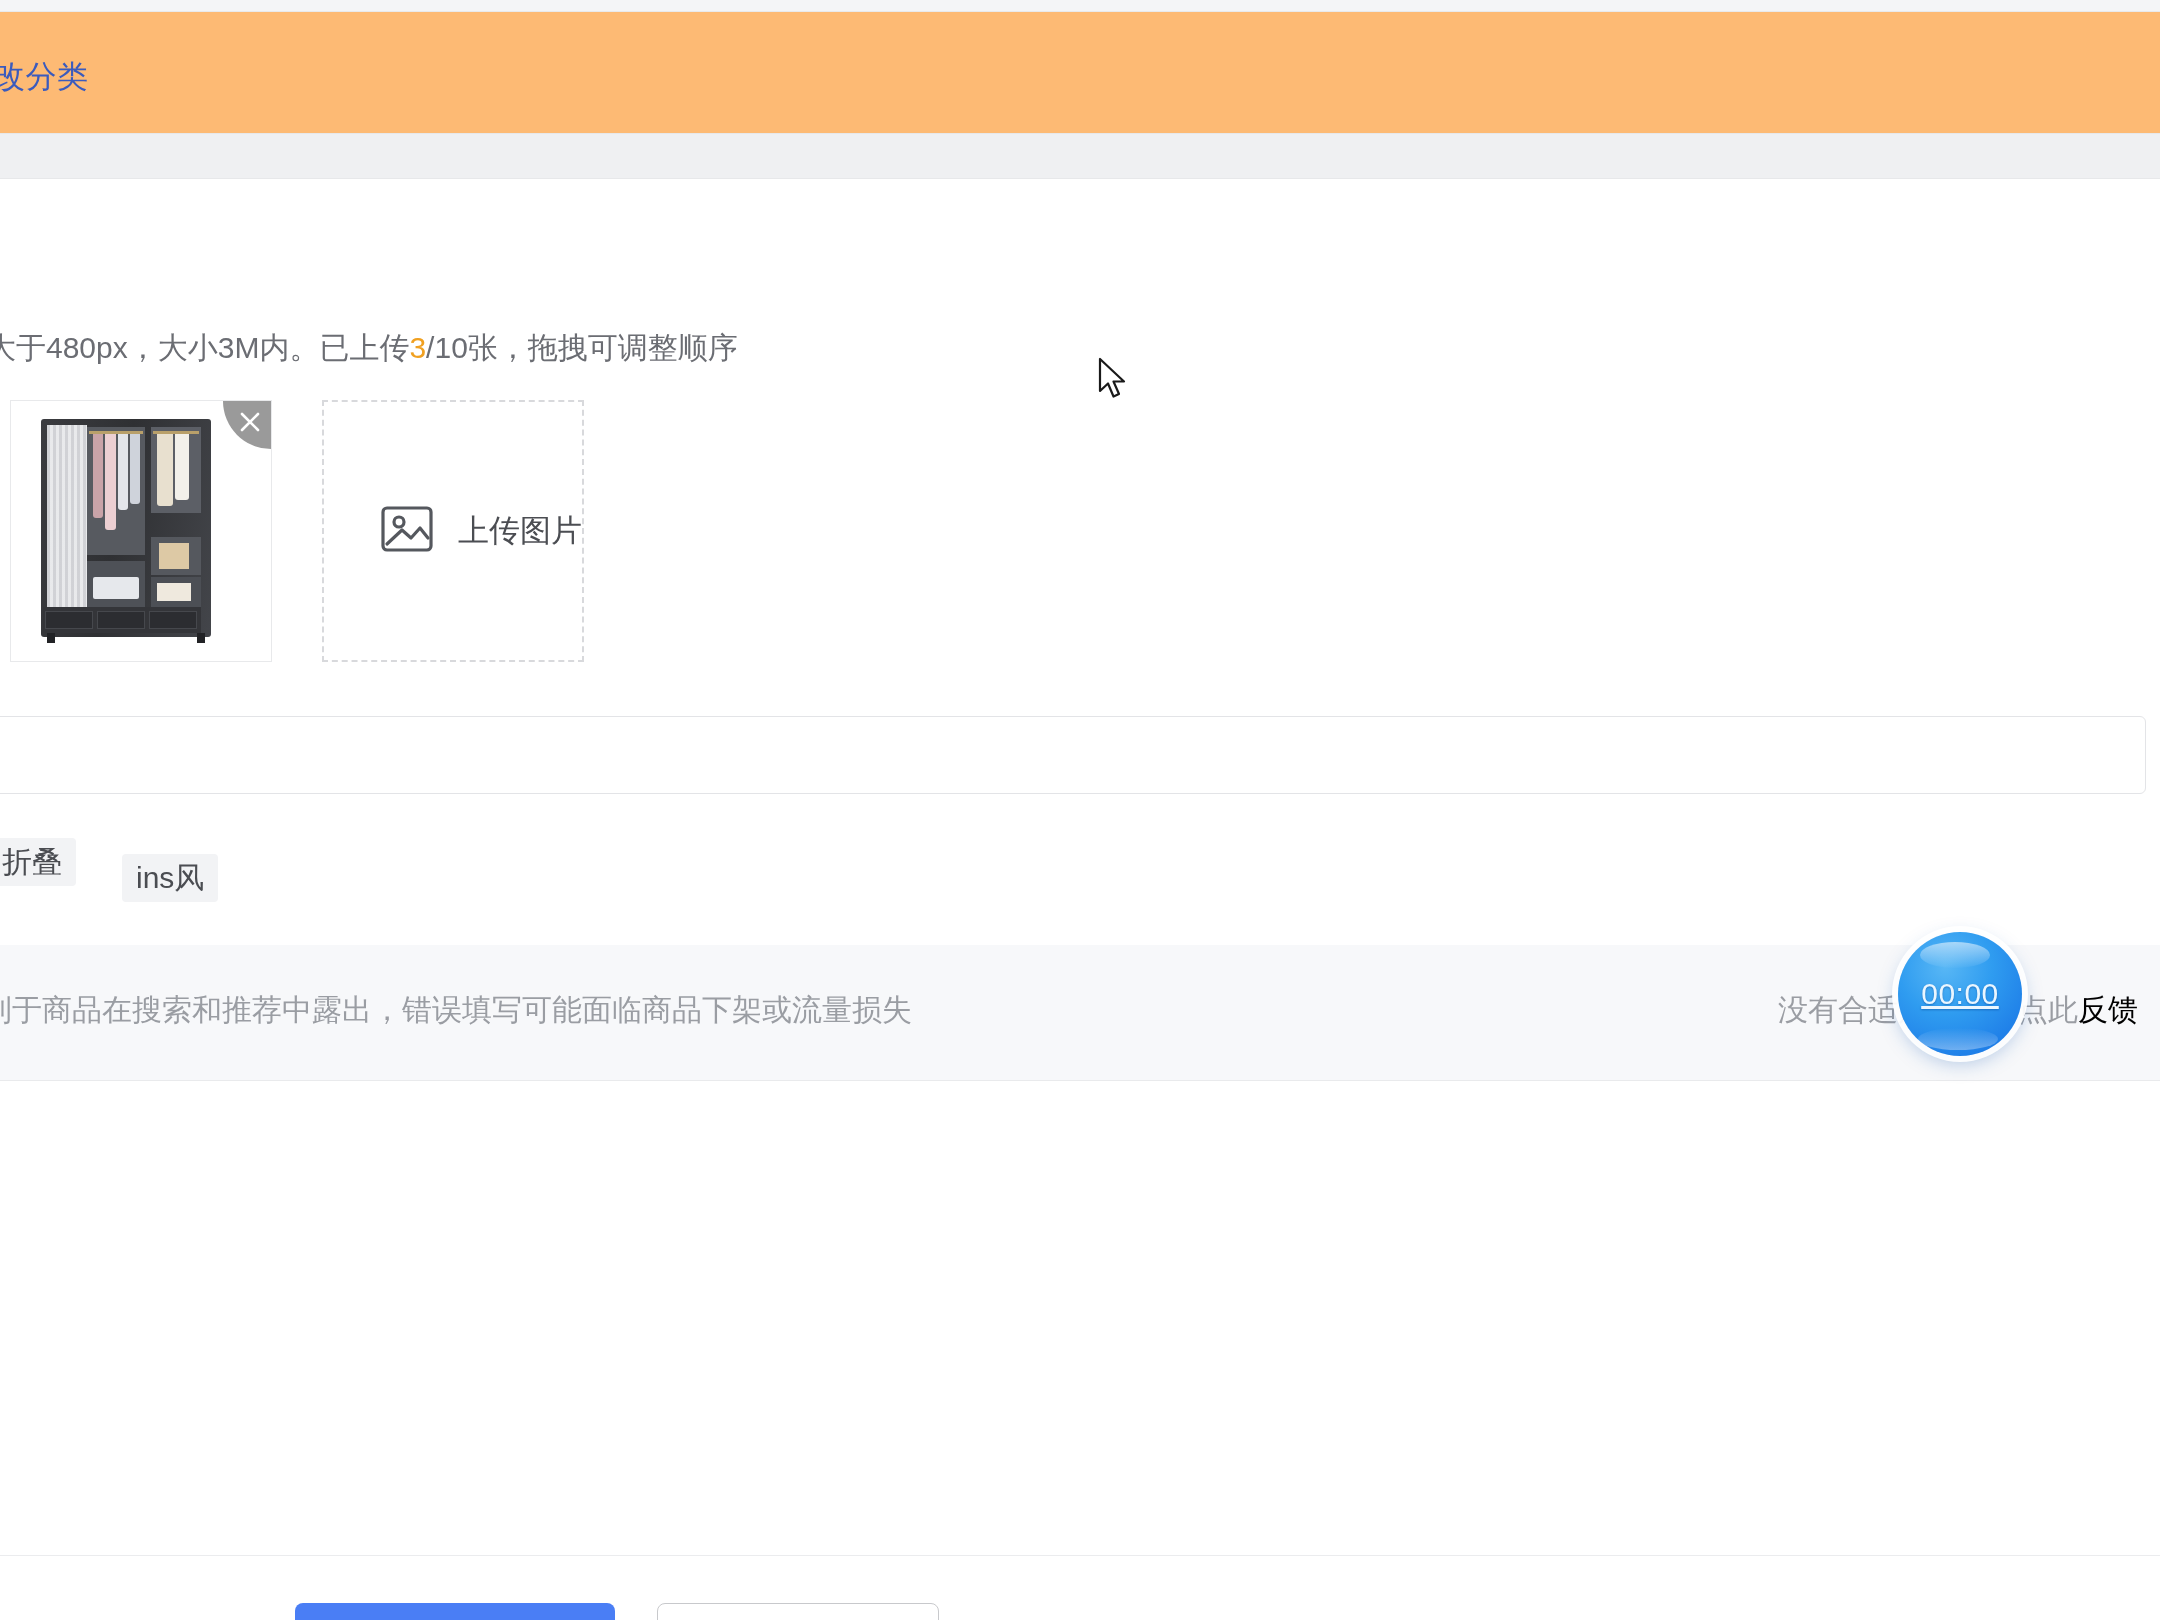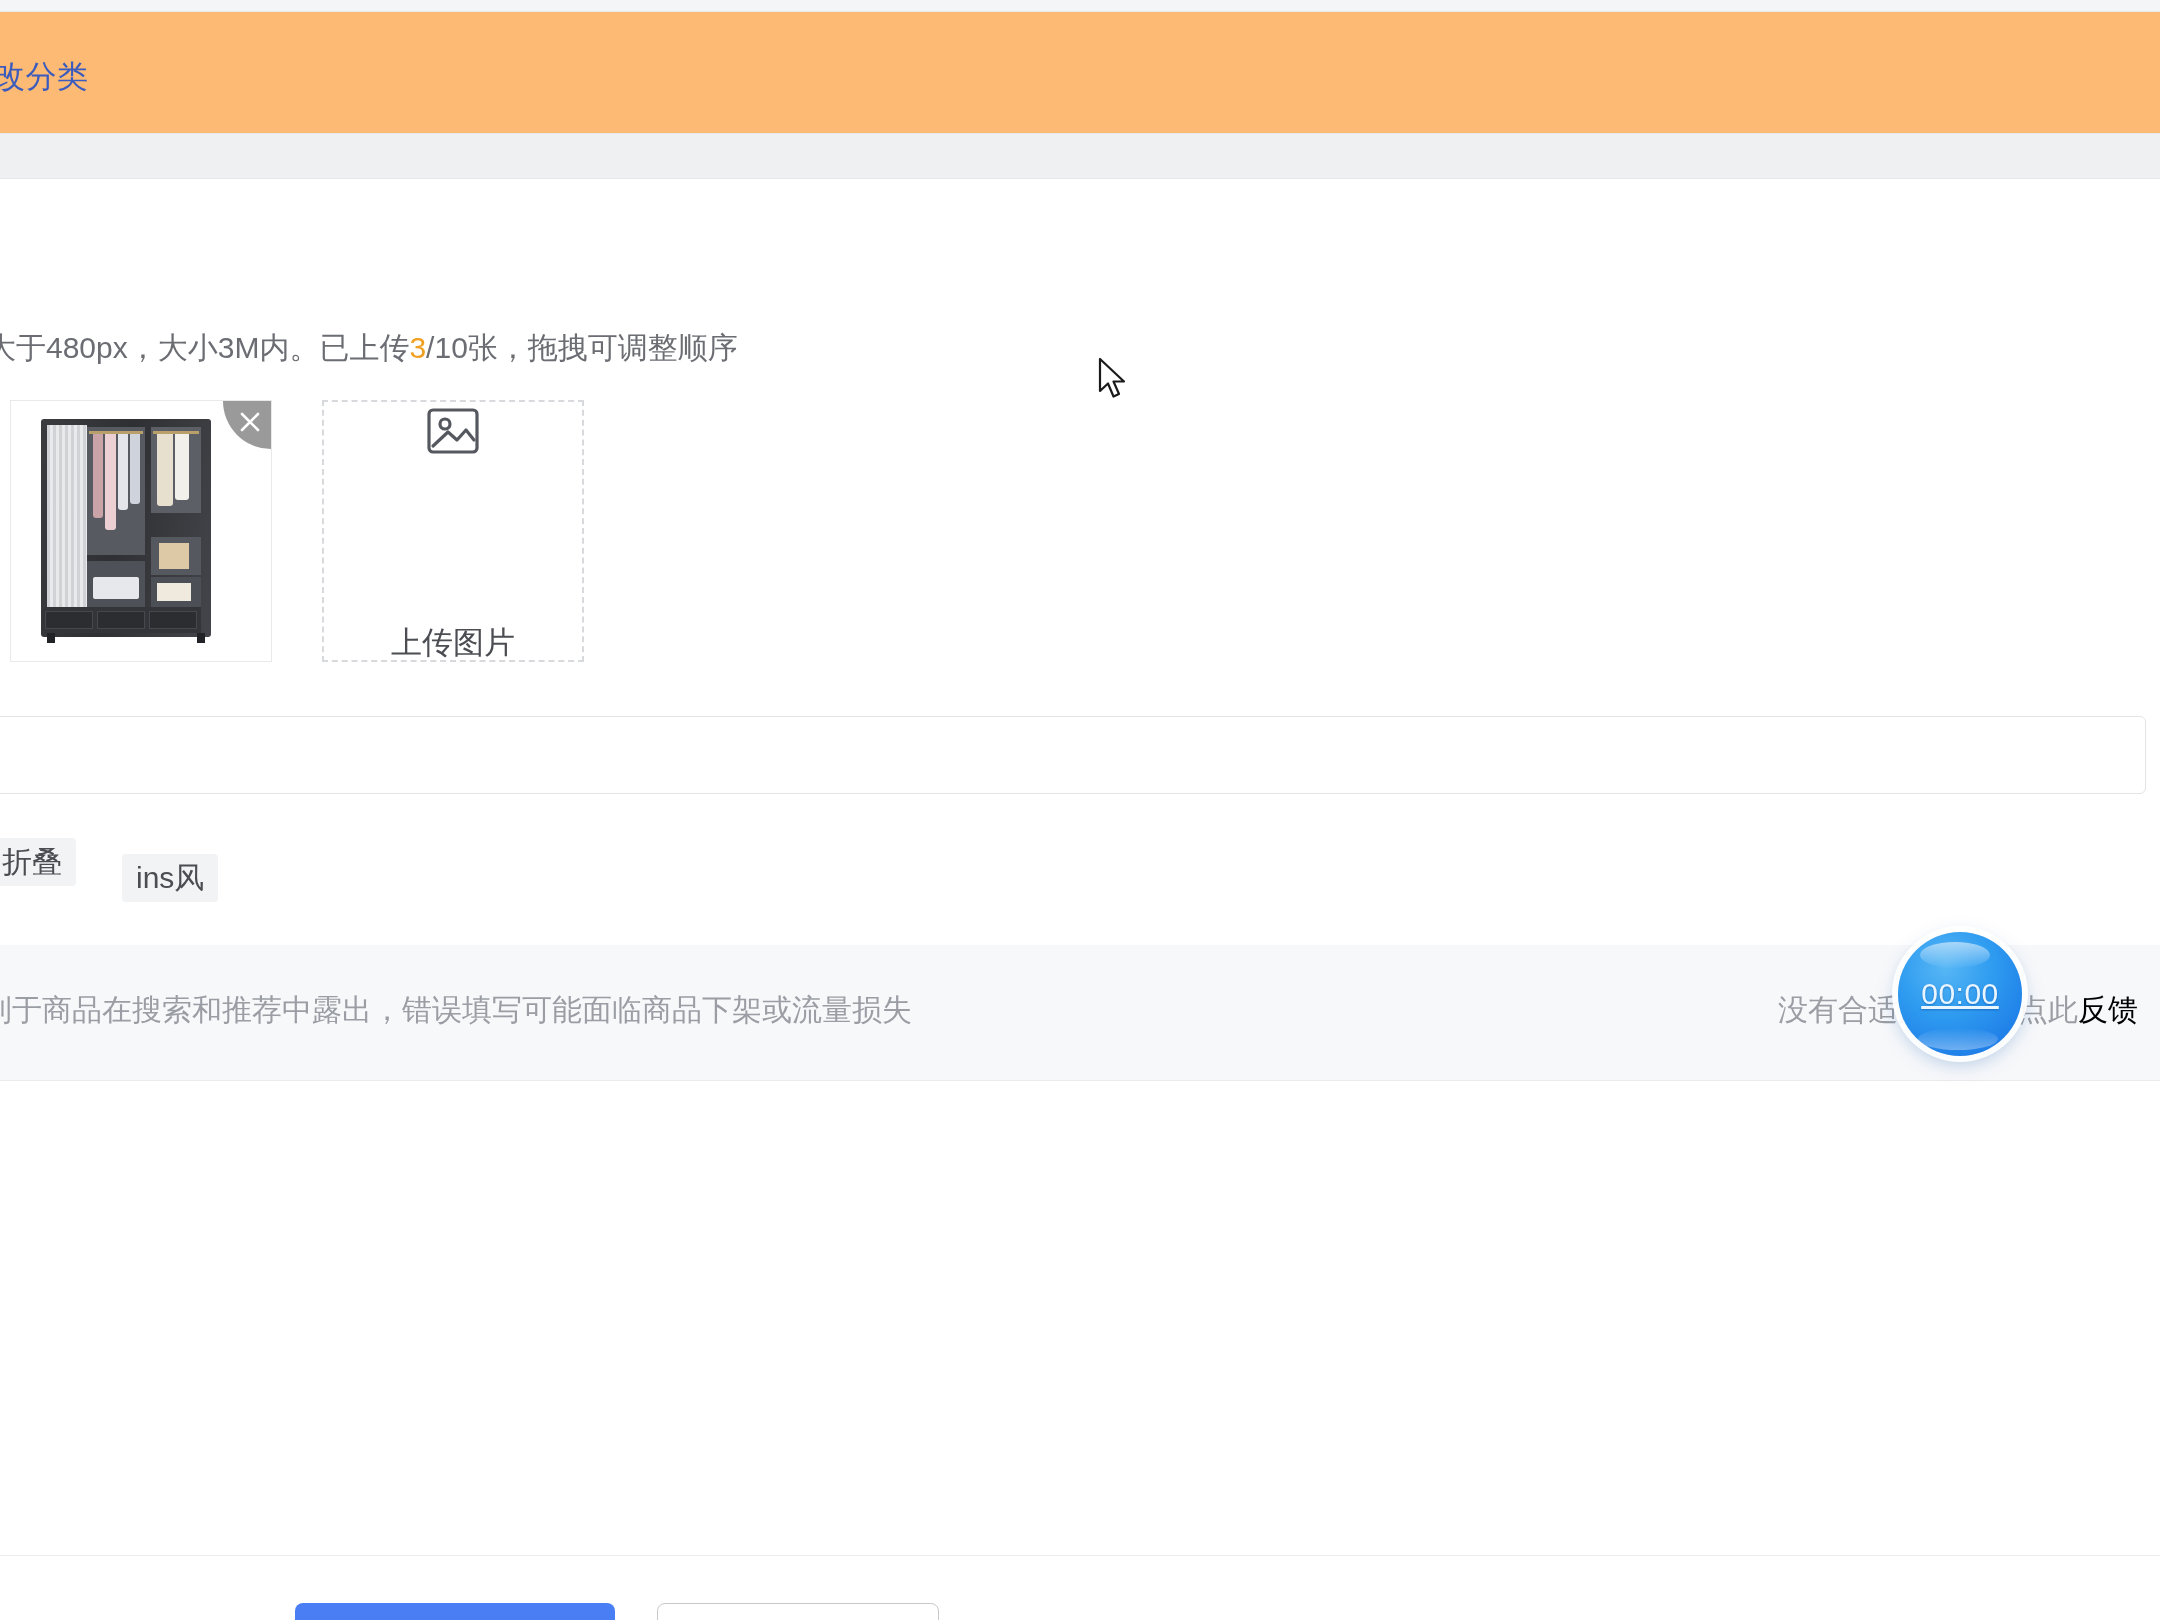--- a/index.html
+++ b/index.html
@@ -151,23 +151,23 @@
     width: 262px; height: 262px;
     border: 2px dashed #d8d9dc;
     box-sizing: border-box;
     background: #ffffff;
     cursor: pointer;
   }
   .upload-box-inner {
     position: absolute;
     left: 0; top: 0; right: 0; bottom: 0;
     display: flex;
-    flex-direction: column;
+    flex-direction: row;
     align-items: center;
-    justify-content: space-between;
+    justify-content: flex-end;
     gap: 22px;
   }
   .upload-box-label {
     font-size: 31px;
     line-height: 34px;
     color: #4b4d52;
   }
 
   
   .wide-input {

